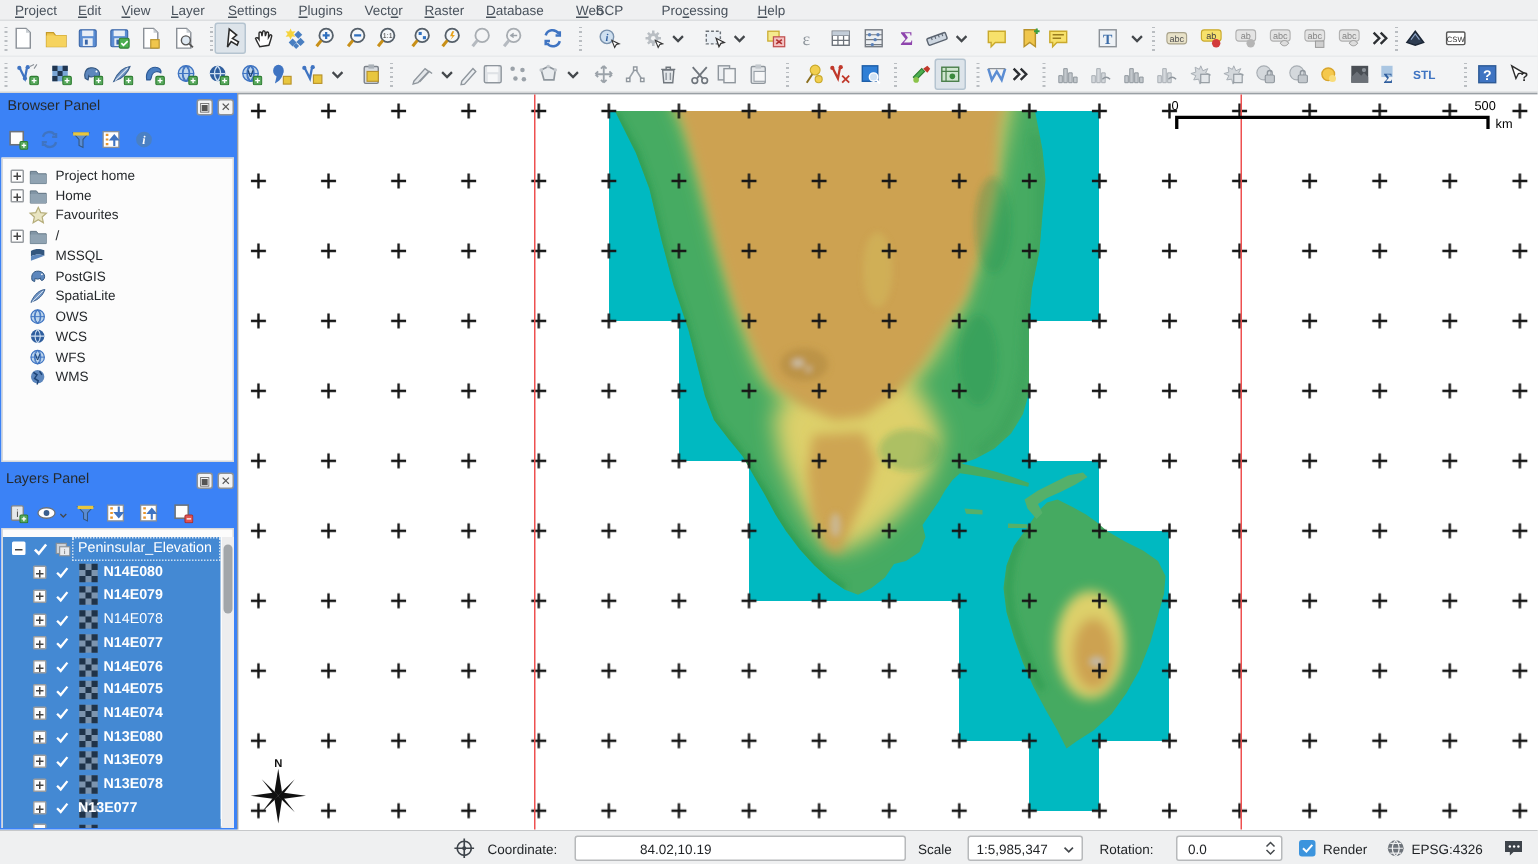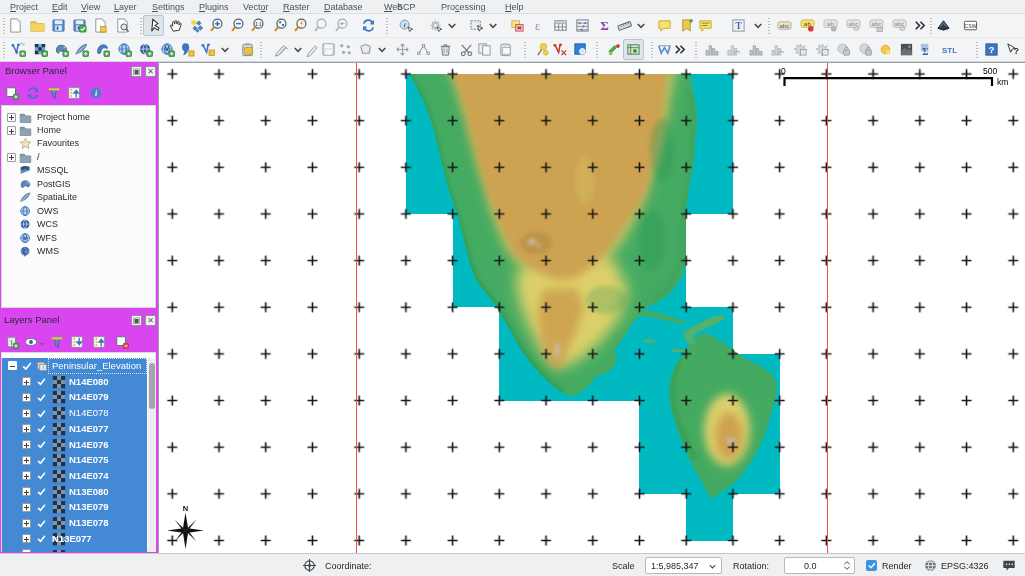--- a/index.html
+++ b/index.html
@@ -5,21 +5,21 @@
 .abs{position:absolute}
 #menubar{position:absolute;left:0;top:0;width:1025px;height:14px;background:#eff0f1;border-bottom:1px solid #dcdee0}
 #menubar span{position:absolute;top:2px;font-size:9px;color:#49525c}
 #menubar u{text-decoration:underline}
 #tb{position:absolute;left:0;top:14px;width:1025px;height:48px;background:#f3f4f5}
 #tb .r1{position:absolute;top:0;left:0;width:1025px;height:24px;border-bottom:1px solid #e8eaec}
 #tb .r2{position:absolute;top:24px;left:0;width:1025px;height:24px;border-bottom:1px solid #d4d6d8}
 .ticon{position:absolute;width:15px;height:15px}
 .sep{position:absolute;width:2px;height:16px;top:4px;background-image:repeating-linear-gradient(to bottom,#b9bdc1 0 1px,transparent 1px 3px)}
 .press{position:absolute;width:21px;height:21px;top:1px;background:#dde4ea;border:1px solid #b5c4d0;border-radius:2px}
-#leftcol{position:absolute;left:0;top:62px;width:158px;height:491px;background:#d946ef}
+#leftcol{position:absolute;left:0;top:62px;width:158px;height:491px;background:#3b82f6}
 .ptitle{position:absolute;font-size:9.5px;color:#252a2e}
 .pbtn{position:absolute;width:11px;height:11px;border:1px solid #8d9297;border-radius:2px;background:#f2f3f4;color:#555;font-size:8px;line-height:9px;text-align:center}
 .treebox{position:absolute;background:#fcfcfc;border:1px solid #d7d9db}
 .brow{position:absolute;font-size:9px;color:#26292c;white-space:nowrap}
 .exp{position:absolute;width:9px;height:9px;border:1px solid #999da1;background:#fdfdfd;border-radius:1px}
 .exp i{position:absolute;left:1px;top:3.5px;width:5px;height:1px;background:#444;font-style:normal}
 .exp u{position:absolute;left:3px;top:1.5px;width:1px;height:5px;background:#444}
 #map{position:absolute;left:158px;top:62px;width:867px;height:491px;background:#fff;border-left:1px solid #9aa0a5;border-top:1px solid #9aa0a5}
 #sbar{position:absolute;left:0;top:553px;width:1025px;height:23px;background:#eff0f1;border-top:1px solid #c6c8ca;font-size:9px;color:#1e2124}
 .field{position:absolute;background:#fff;border:1px solid #b7b9bb;border-radius:2px;font-size:9px;color:#1e2124}
@@ -1129,26 +1129,27 @@
 <path d="M196.5 541.5 L187 532.3 L185.5 530.5 L188.2 530.8 Z"></path>
 </g>
 <text x="185.5" y="511" font-size="7.5" font-weight="bold" fill="#111" text-anchor="middle">N</text>
 </svg>
 </div>
 <div id="sbar">
 <svg class="ticon" style="left:301.5px;top:4.0px;width:15px;height:15px" viewBox="0 0 16 16">
       <use href="#coordico"></use>
     </svg>
     <div class="lbl" style="left:325px">Coordinate:</div>
+    <div class="field" style="left:383px;top:3px;width:221px;height:17px;text-align:center;line-height:16px"><span style="position:relative;left:-43px">84.02,10.19</span></div>
     <div class="lbl" style="left:612px">Scale</div>
     <div class="field" style="left:645px;top:3px;width:77px;height:17px;line-height:16px"><span style="margin-left:5px">1:5,985,347</span><svg style="position:absolute;right:4px;top:4px;width:9px;height:9px" viewBox="0 0 16 16">
         <path d="M3 5.5l5 5 5-5" fill="none" stroke="#44484c" stroke-width="2"></path>
       </svg></div>
     <div class="lbl" style="left:733px">Rotation:</div>
-    <div class="field" style="left:784px;top:3px;width:71px;height:17px;line-height:16px"><span style="margin-left:19px">0.0</span><svg style="position:absolute;right:3px;top:2px;width:8px;height:6px" viewBox="0 0 12 8">
+    <div class="field" style="left:784px;top:3px;width:71px;height:17px;line-height:16px"><span style="margin-left:7px">0.0</span><svg style="position:absolute;right:3px;top:2px;width:8px;height:6px" viewBox="0 0 12 8">
         <path d="M2 6l4-4 4 4" fill="none" stroke="#44484c" stroke-width="1.5"></path>
       </svg><svg style="position:absolute;right:3px;bottom:2px;width:8px;height:6px" viewBox="0 0 12 8">
         <path d="M2 2l4 4 4-4" fill="none" stroke="#44484c" stroke-width="1.5"></path>
       </svg></div>
     <div class="abs" style="left:866px;top:6px;width:11px;height:11px;background:#3c94dd;border-radius:2px"></div>
     <svg class="abs" style="left:867px;top:7px;width:9px;height:9px" viewBox="0 0 16 16">
       <path d="M3 8l4 4 7-8" fill="none" stroke="#fff" stroke-width="2.4"></path>
     </svg>
     <div class="lbl" style="left:882px">Render</div>
     <svg class="abs" style="left:924px;top:5px;width:13px;height:13px" viewBox="0 0 16 16">

